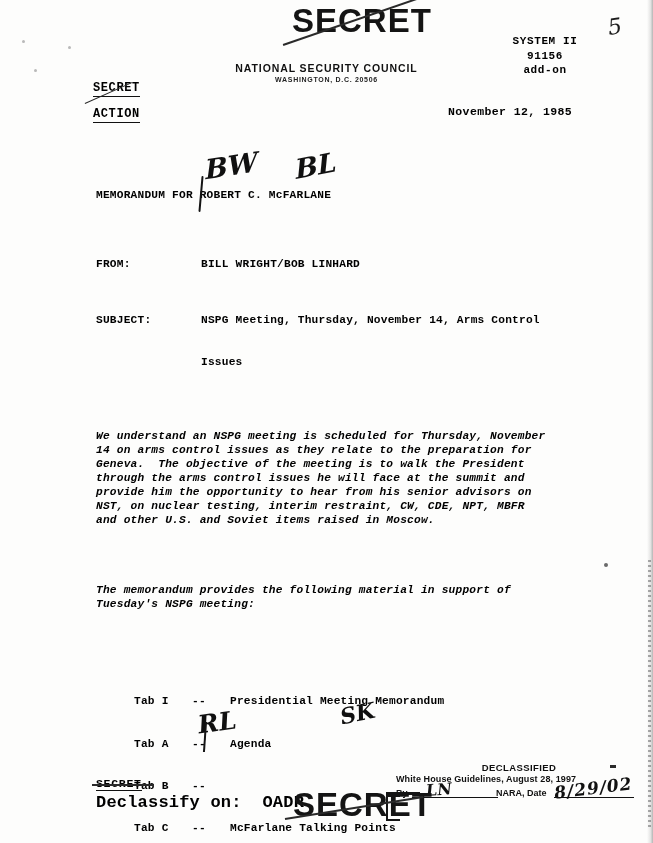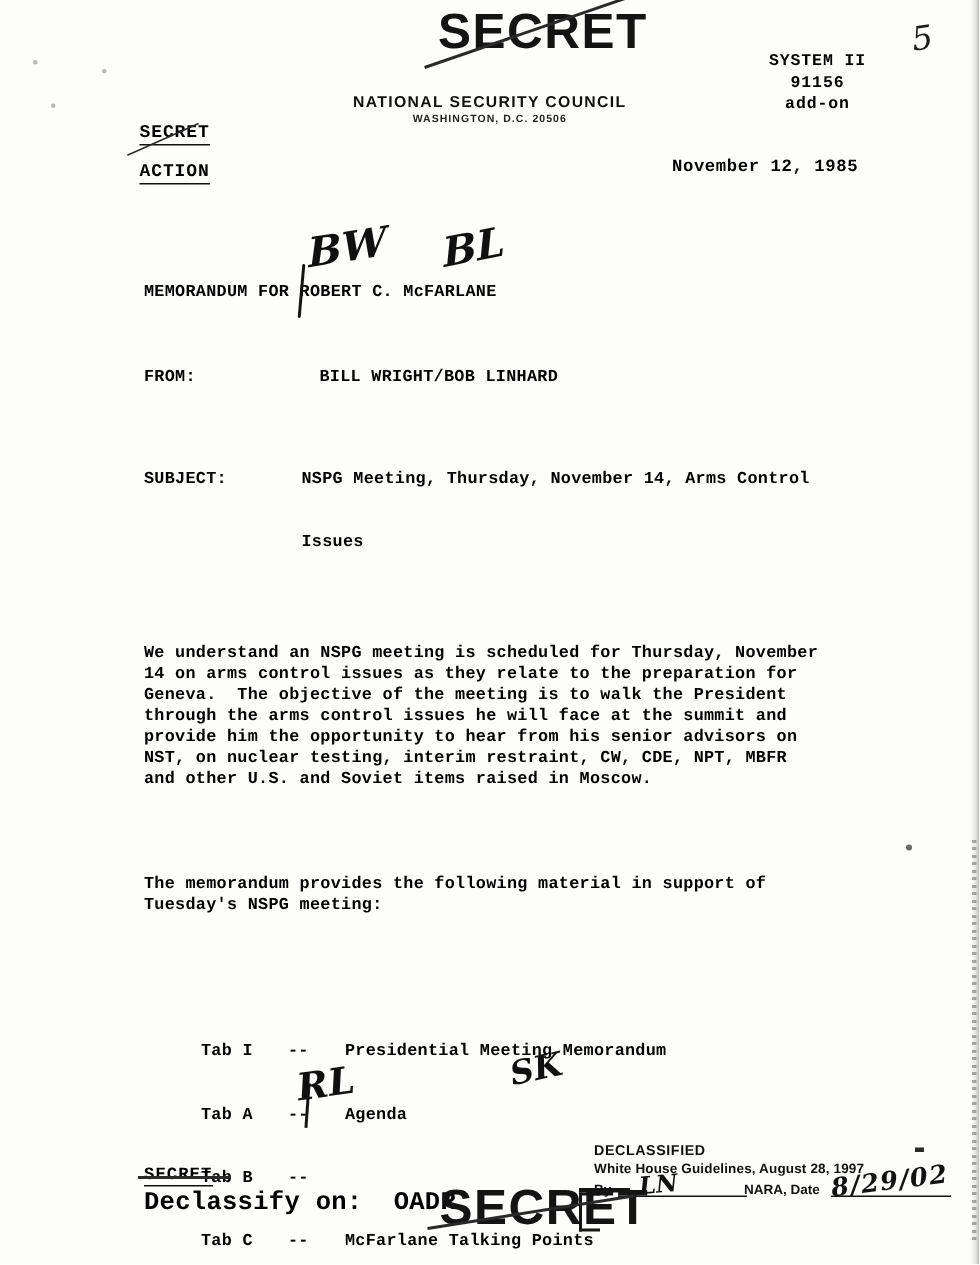--- a/index.html
+++ b/index.html
@@ -181,23 +181,23 @@
     font-weight: bold;
     letter-spacing: 0.2px;
     white-space: pre-wrap;
   }
   .addr-line {
     display: flex;
     margin: 0;
   }
   .addr-label { width: 105px; flex: none; }
   .addr-val { flex: 1; }
-  #memo-for { margin-bottom: 0; }
-
-  .para { margin: 0 0 13px 0; }
+  #memo-for { margin-bottom: 12px; }
+
+  .para { margin: 0 0 13px 0; font-style: italic; }
 
   .tablist { margin: 0 0 13px 38px; }
   .tabrow { display: flex; }
   .tab-id { width: 58px; flex: none; }
   .tab-dash { width: 38px; flex: none; }
   .tab-txt { flex: 1; }
 
   
   .hand {
     position: absolute;
@@ -284,20 +284,21 @@
   #declass-stamp {
     position: absolute;
     left: 396px;
     top: 762px;
     width: 246px;
     font-family: "Liberation Sans", sans-serif;
     color: #101010;
   }
   #declass-title {
     display: block;
+    text-align: center;
     font-size: 9.5px;
     font-weight: bold;
     letter-spacing: 0.4px;
   }
   #declass-guide {
     display: block;
     font-size: 9px;
     font-weight: bold;
     letter-spacing: 0.1px;
     margin-top: 1px;
@@ -413,21 +414,21 @@
   <div id="cls-secret">SECRET</div>
   <div class="strike-line" id="strike-cls"></div>
   <div id="cls-action">ACTION</div>
 
   <div id="docdate">November 12, 1985</div>
 
   <div id="body">
 
     <div id="memo-for">MEMORANDUM FOR ROBERT C. McFARLANE</div>
 
-    <div class="addr-line" style="margin-bottom:12px;gap:12px;">
+    <div class="addr-line" style="">
       <span class="addr-label">FROM:</span>
       <span class="addr-val">BILL WRIGHT/BOB LINHARD</span>
     </div>
 
     <div class="addr-line">
       <span class="addr-label">SUBJECT:</span>
       <span class="addr-val">NSPG Meeting, Thursday, November 14, Arms Control</span>
     </div>
     <div class="addr-line" style="margin-bottom:17px;">
       <span class="addr-label"></span>

